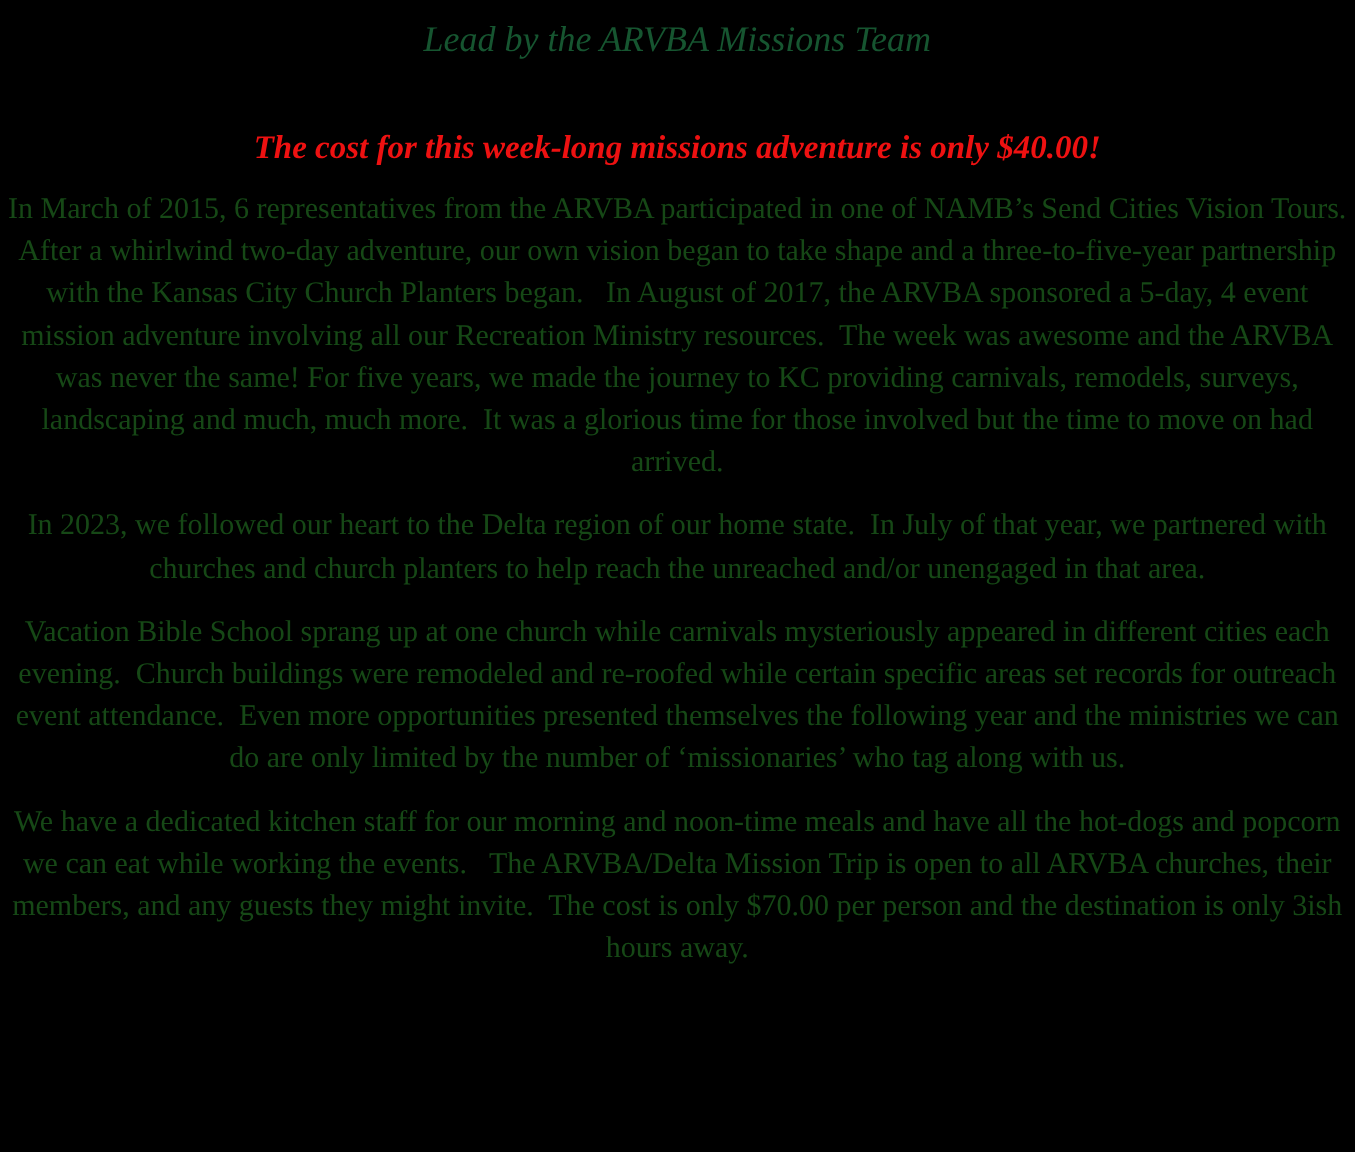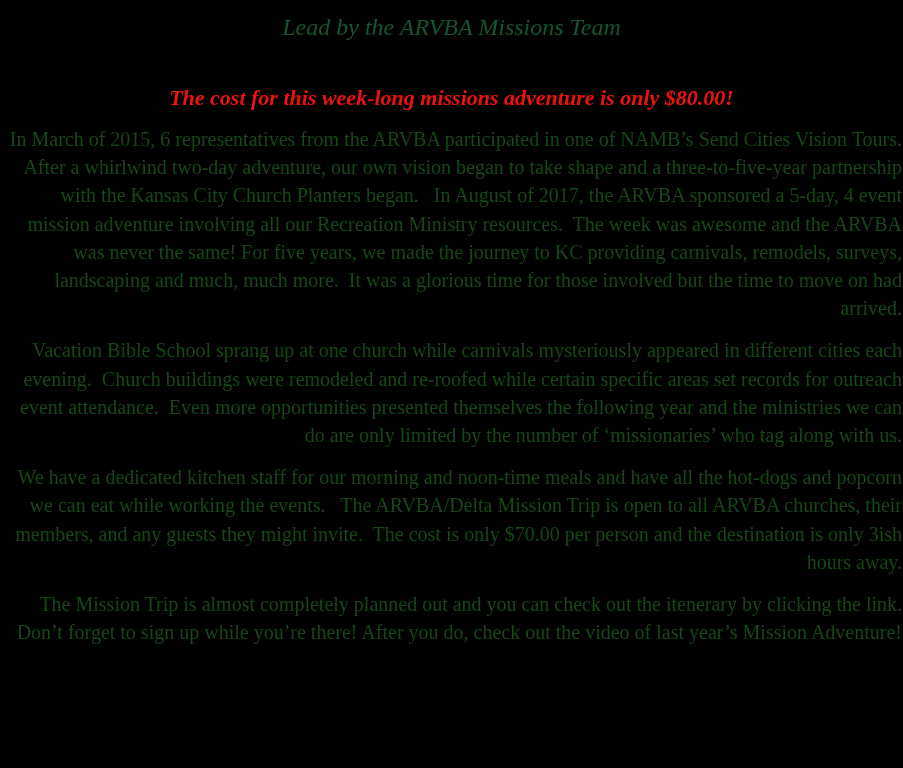--- a/index.html
+++ b/index.html
@@ -43,38 +43,38 @@
     font-size: 22px;
     line-height: 27px;
     font-weight: bold;
     font-style: italic;
     color: var(--cost_red, #ee1111);
   }
   .body-paragraph {
     margin: 14px 0 0 0;
     font-size: 20px;
     line-height: 28.2px;
-    text-align: right;
+    text-align: center;
     color: var(--body_green, #164816);
     white-space: pre-wrap;
   }
   .body-paragraph:first-of-type {
     margin-top: 8px;
   }
 </style>
 </head>
 <body>
 
 <main class="doc">
 
   <h2 class="page-subtitle">Lead by the ARVBA Missions Team</h2>
 
-  <p class="cost-line">The cost for this week-long missions adventure is only $80.00!</p>
+  <p class="cost-line">The cost for this week-long missions adventure is only $40.00!</p>
 
   <p class="body-paragraph">In March of 2015, 6 representatives from the ARVBA participated in one of NAMB’s Send Cities Vision Tours.  After a whirlwind two-day adventure, our own vision began to take shape and a three-to-five-year partnership with the Kansas City Church Planters began.   In August of 2017, the ARVBA sponsored a 5-day, 4 event mission adventure involving all our Recreation Ministry resources.  The week was awesome and the ARVBA was never the same! For five years, we made the journey to KC providing carnivals, remodels, surveys, landscaping and much, much more.  It was a glorious time for those involved but the time to move on had arrived.</p>
 
+  <p class="body-paragraph">In 2023, we followed our heart to the Delta region of our home state.  In July of that year, we partnered with churches and church planters to help reach the unreached and/or unengaged in that area.</p>
 
   <p class="body-paragraph">Vacation Bible School sprang up at one church while carnivals mysteriously appeared in different cities each evening.  Church buildings were remodeled and re-roofed while certain specific areas set records for outreach event attendance.  Even more opportunities presented themselves the following year and the ministries we can do are only limited by the number of ‘missionaries’ who tag along with us.</p>
 
   <p class="body-paragraph">We have a dedicated kitchen staff for our morning and noon-time meals and have all the hot-dogs and popcorn we can eat while working the events.   The ARVBA/Delta Mission Trip is open to all ARVBA churches, their members, and any guests they might invite.  The cost is only $70.00 per person and the destination is only 3ish hours away.</p>
 
-  <p class="body-paragraph">The Mission Trip is almost completely planned out and you can check out the itenerary by clicking the link.  Don’t forget to sign up while you’re there! After you do, check out the video of last year’s Mission Adventure!</p>
 </main>
 
 </body></html>

